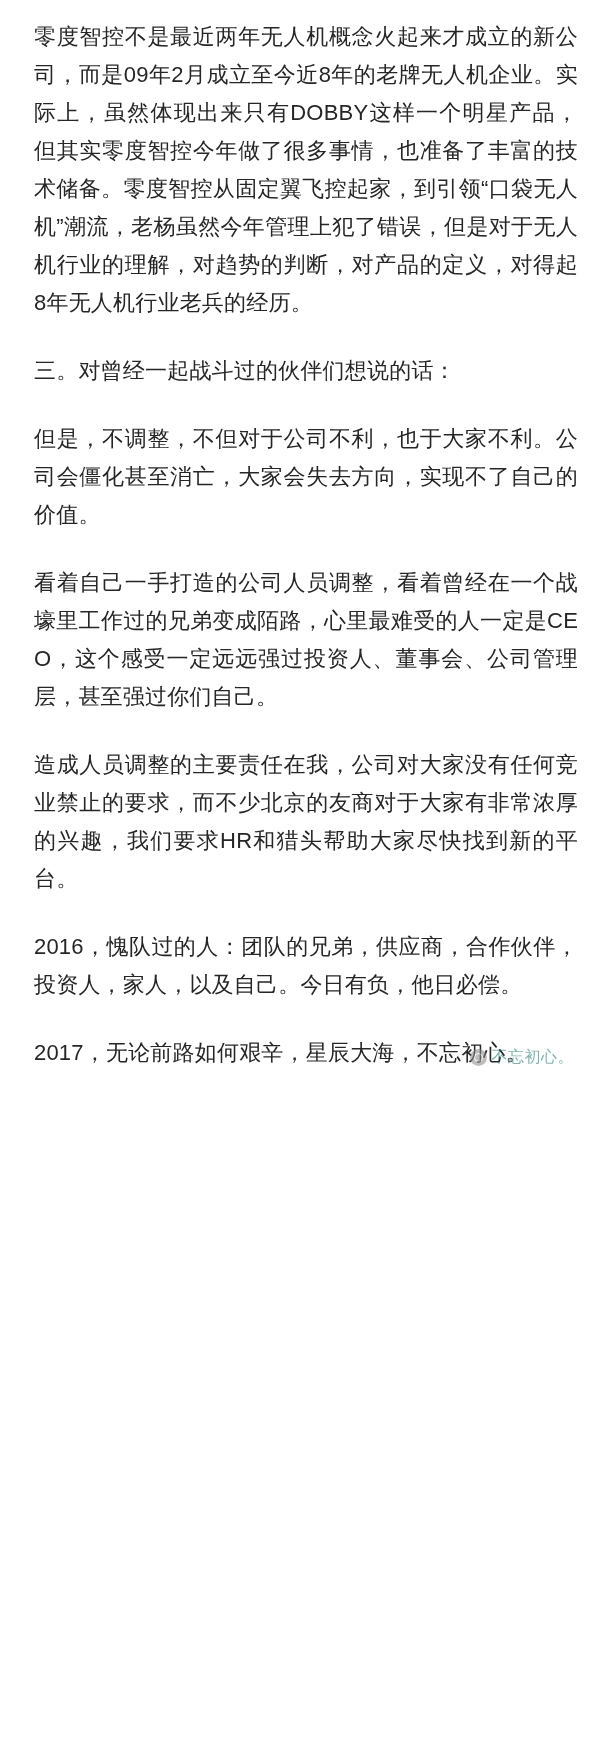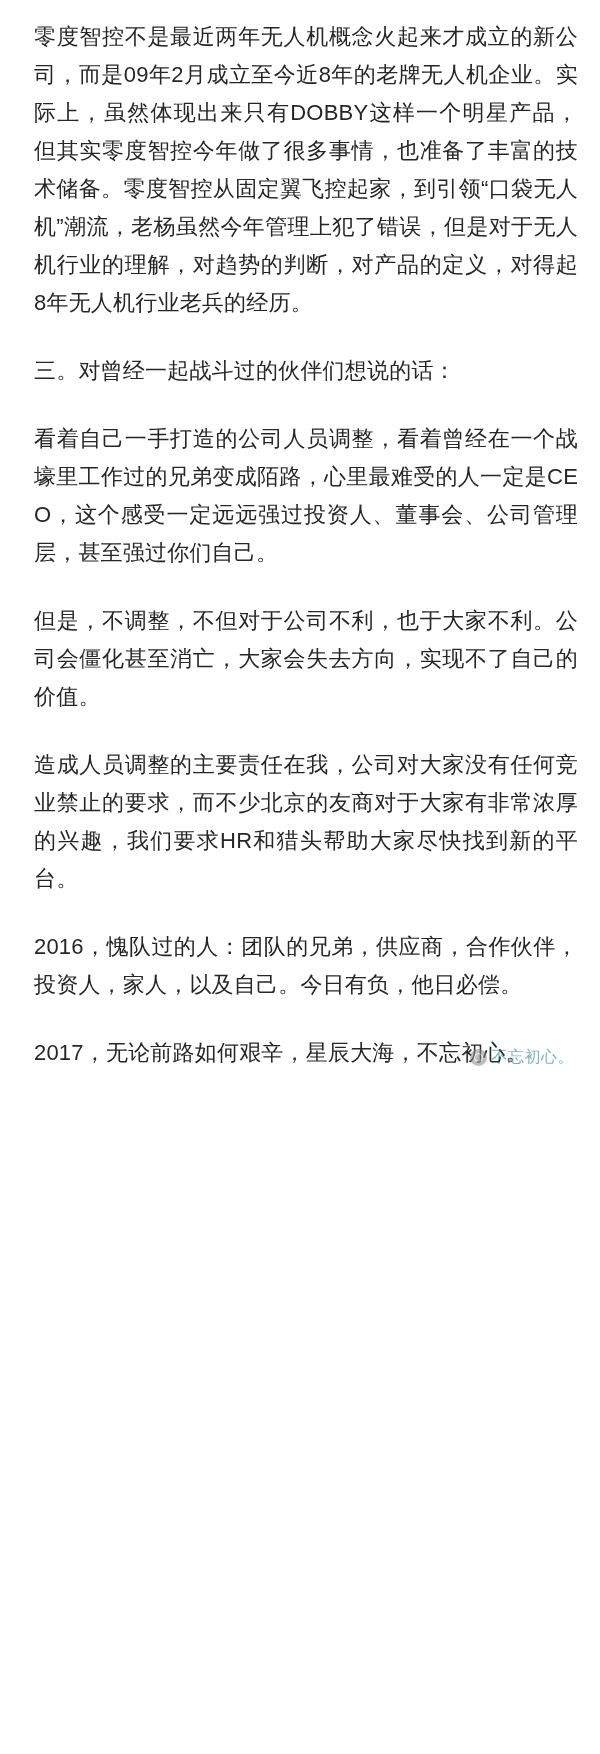--- a/index.html
+++ b/index.html
@@ -67,22 +67,22 @@
     white-space: nowrap;
   }
 </style>
 </head>
 <body>
 
 <div class="article">
 
   <p class="para">零度智控不是最近两年无人机概念火起来才成立的新公司，而是09年2月成立至今近8年的老牌无人机企业。实际上，虽然体现出来只有DOBBY这样一个明星产品，但其实零度智控今年做了很多事情，也准备了丰富的技术储备。零度智控从固定翼飞控起家，到引领“口袋无人机”潮流，老杨虽然今年管理上犯了错误，但是对于无人机行业的理解，对趋势的判断，对产品的定义，对得起8年无人机行业老兵的经历。</p>
   <p class="para">三。对曾经一起战斗过的伙伴们想说的话：</p>
+  <p class="para">但是，不调整，不但对于公司不利，也于大家不利。公司会僵化甚至消亡，大家会失去方向，实现不了自己的价值。</p>
   <p class="para">看着自己一手打造的公司人员调整，看着曾经在一个战壕里工作过的兄弟变成陌路，心里最难受的人一定是CEO，这个感受一定远远强过投资人、董事会、公司管理层，甚至强过你们自己。</p>
-  <p class="para">但是，不调整，不但对于公司不利，也于大家不利。公司会僵化甚至消亡，大家会失去方向，实现不了自己的价值。</p>
   <p class="para">造成人员调整的主要责任在我，公司对大家没有任何竞业禁止的要求，而不少北京的友商对于大家有非常浓厚的兴趣，我们要求HR和猎头帮助大家尽快找到新的平台。</p>
   <p class="para">2016，愧队过的人：团队的兄弟，供应商，合作伙伴，投资人，家人，以及自己。今日有负，他日必偿。</p>
   <p class="para">2017，无论前路如何艰辛，星辰大海，不忘初心。</p>
 
   <div class="watermark">
     <span class="wm-logo"></span>
     <span class="wm-text">不忘初心。</span>
   </div>
 
 </div>

